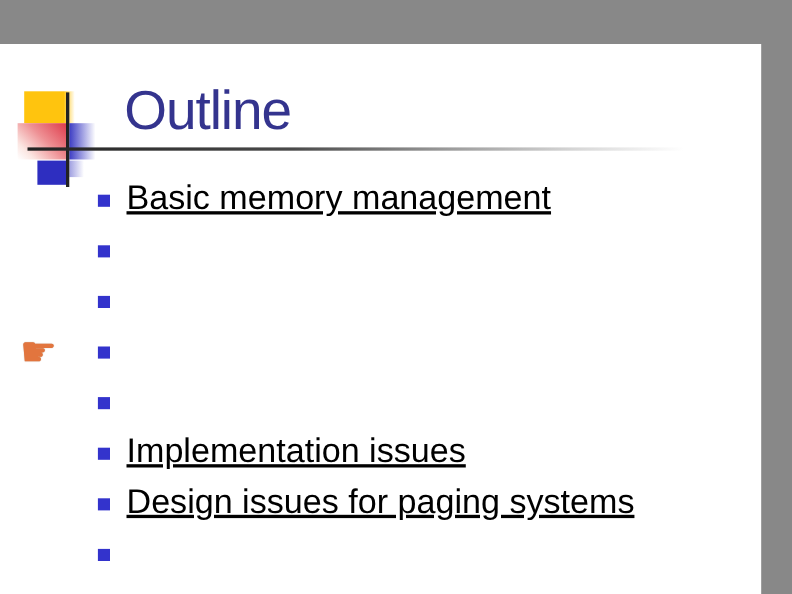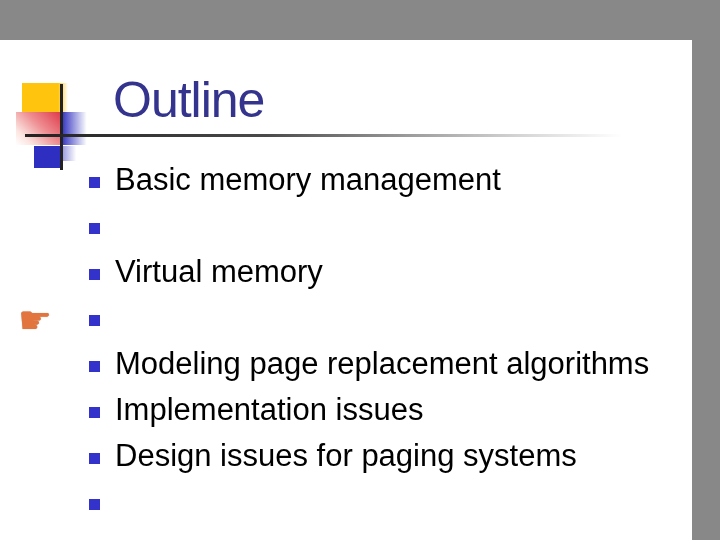--- a/index.html
+++ b/index.html
@@ -47,20 +47,21 @@
     margin:0;
     font-size:50px;line-height:50px;font-weight:400;
     letter-spacing:-1px;
     color:var(--title_text);
   }
   
   .bullets{
     position:absolute;left:89px;top:117px;
     margin:0;padding:0;list-style:none;
     width:600px;
+    text-decoration:underline;
   }
   .bullets li{
     height:46px;
     display:flex;align-items:center;
     font-size:31px;line-height:46px;
     color:var(--body_text);
     white-space:nowrap;
   }
   .bullet-square{
     flex:0 0 auto;
@@ -105,28 +106,26 @@
 
   <li>
         <span class="bullet-square"></span>
         <span class="bullet-label">Basic memory management</span>
       </li>
       <li>
         <span class="bullet-square"></span>
       </li>
       <li>
         <span class="bullet-square"></span>
-        <span class="bullet-label">Virtual memory</span>
       </li>
       <li>
         <span class="bullet-square"></span>
       </li>
       <li>
         <span class="bullet-square"></span>
-        <span class="bullet-label">Modeling page replacement algorithms</span>
       </li>
       <li>
         <span class="bullet-square"></span>
         <span class="bullet-label">Implementation issues</span>
       </li>
       <li>
         <span class="bullet-square"></span>
         <span class="bullet-label">Design issues for paging systems</span>
       </li>
       <li>

